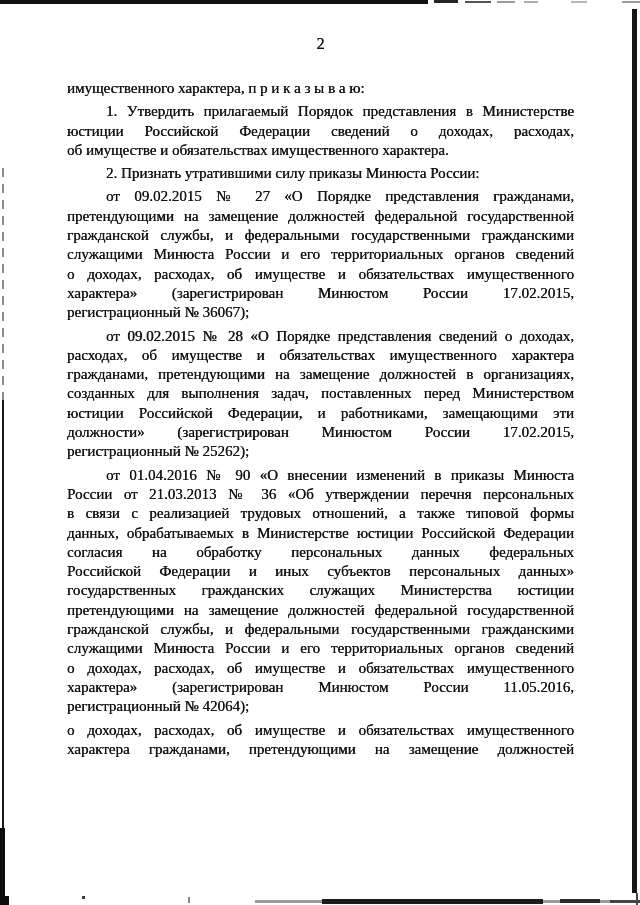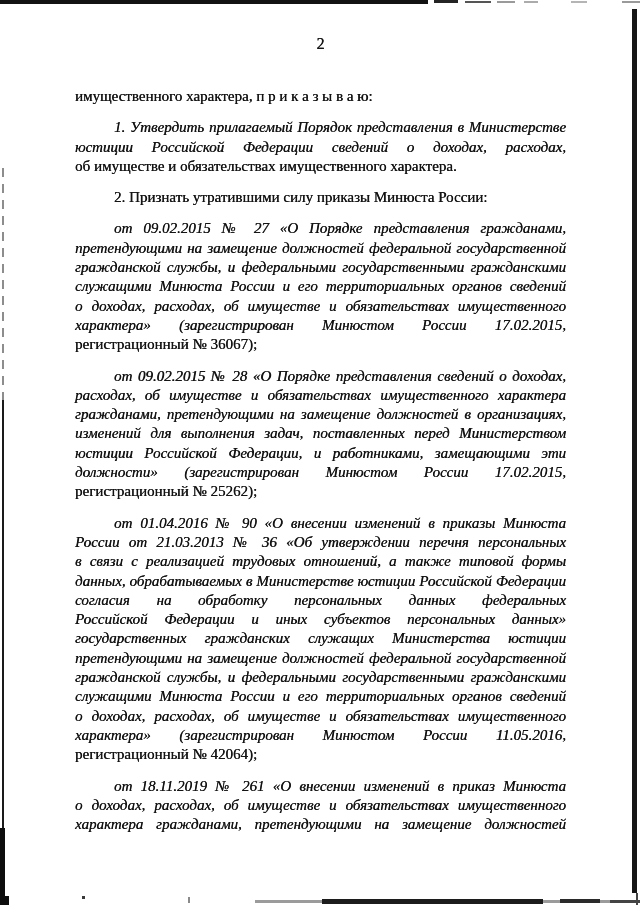--- a/index.html
+++ b/index.html
@@ -22,23 +22,23 @@
     line-height: 18px;
     text-shadow: 0.3px 0 0 currentColor;
   }
   .doc-body {
     position: absolute;
     left: 63px; top: 75px; width: 515px;
     font-size: 15px;
     line-height: 19.3px;
     text-shadow: 0.3px 0 0 currentColor;
   }
-  .para { margin: 12px; }
+  .para { margin: 4px; }
   .line { text-align: left; white-space: normal; }
-  .line.j { text-align: justify; text-align-last: justify; font-style: italic; }
+  .line.j { text-align: justify; text-align-last: justify; }
   .line.ind { text-indent: 39px; }
 
   
   .art { position: absolute; pointer-events: none; }
 
   
   .top-seg1 { left: 0; top: 0; width: 428px; height: 4px; background: #121212; }
   .top-seg2 { left: 434px; top: 0; width: 24px; height: 3px; background: #242424; }
   .top-seg3 { left: 465px; top: 1px; width: 26px; height: 2px; background: #555; }
   .top-seg4 { left: 497px; top: 1px; width: 18px; height: 2px; background: #9a9a9a; }
@@ -113,38 +113,37 @@
       <div class="line j">гражданской службы, и федеральными государственными гражданскими</div>
       <div class="line j">служащими Минюста России и его территориальных органов сведений</div>
       <div class="line j">о доходах, расходах, об имуществе и обязательствах имущественного</div>
       <div class="line j">характера» (зарегистрирован Минюстом России 17.02.2015,</div>
       <div class="line">регистрационный № 36067);</div>
     </div>
     <div class="para">
       <div class="line j ind">от 09.02.2015 № 28 «О Порядке представления сведений о доходах,</div>
       <div class="line j">расходах, об имуществе и обязательствах имущественного характера</div>
       <div class="line j">гражданами, претендующими на замещение должностей в организациях,</div>
-      <div class="line j">изменений для выполнения задач, поставленных перед Министерством</div>
+      <div class="line j">созданных для выполнения задач, поставленных перед Министерством</div>
       <div class="line j">юстиции Российской Федерации, и работниками, замещающими эти</div>
       <div class="line j">должности» (зарегистрирован Минюстом России 17.02.2015,</div>
       <div class="line">регистрационный № 25262);</div>
     </div>
     <div class="para">
       <div class="line j ind">от 01.04.2016 № 90 «О внесении изменений в приказы Минюста</div>
       <div class="line j">России от 21.03.2013 № 36 «Об утверждении перечня персональных</div>
       <div class="line j">в связи с реализацией трудовых отношений, а также типовой формы</div>
       <div class="line j">данных, обрабатываемых в Министерстве юстиции Российской Федерации</div>
       <div class="line j">согласия на обработку персональных данных федеральных</div>
       <div class="line j">Российской Федерации и иных субъектов персональных данных»</div>
       <div class="line j">государственных гражданских служащих Министерства юстиции</div>
       <div class="line j">претендующими на замещение должностей федеральной государственной</div>
       <div class="line j">гражданской службы, и федеральными государственными гражданскими</div>
       <div class="line j">служащими Минюста России и его территориальных органов сведений</div>
       <div class="line j">о доходах, расходах, об имуществе и обязательствах имущественного</div>
       <div class="line j">характера» (зарегистрирован Минюстом России 11.05.2016,</div>
       <div class="line">регистрационный № 42064);</div>
     </div>
     <div class="para">
-      <div class="line j ind">от 18.11.2019 № 261 «О внесении изменений в приказ Минюста</div>
       <div class="line j">о доходах, расходах, об имуществе и обязательствах имущественного</div>
       <div class="line j">характера гражданами, претендующими на замещение должностей</div>
     </div>
   </div>
 
 </body></html>

